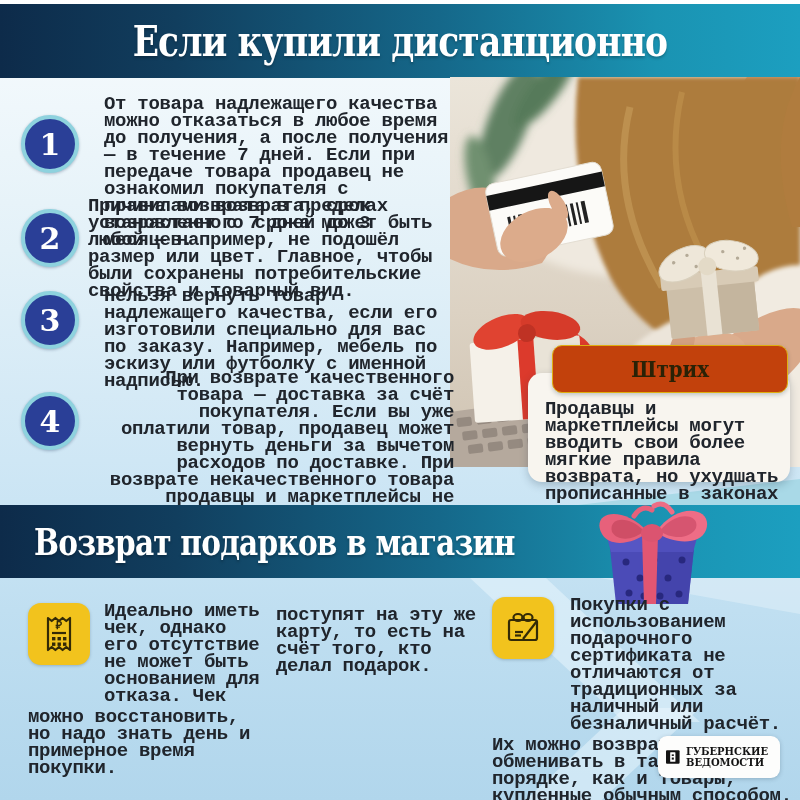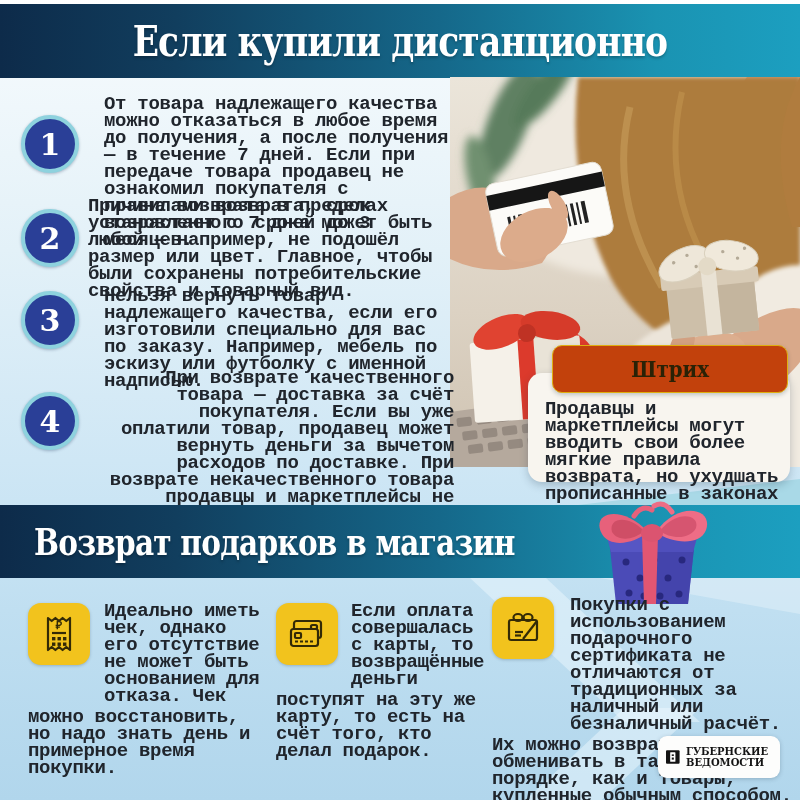--- a/index.html
+++ b/index.html
@@ -283,32 +283,20 @@
             <rect x="18.5" y="28.5" width="3.4" height="3.4"></rect>
         </g>
       </svg>
     </div>
     <div class="tip-beside" style="width:164px;margin-left:14px;">Идеально иметь чек, однако его отсутствие не может быть основанием для отказа. Чек</div>
   </div>
   <div class="tip-below">можно восстановить, но надо знать день и примерное время покупки.</div>
 </div>
 
 <div class="abs tip" style="left:276px;top:603px;width:202px;">
-  <div class="tip-row">
-    <div class="tip-icon">
-      <svg width="40" height="40" viewBox="0 0 40 40" fill="none" stroke="#332a06" stroke-width="2.2" stroke-linejoin="round">
-        <rect x="7" y="7" width="27" height="17" rx="2.5"></rect>
-        <rect x="24" y="11" width="6" height="4" rx="1.5"></rect>
-        <rect x="4" y="15" width="27" height="17" rx="2.5" fill="#f2c31d"></rect>
-        <rect x="8" y="19" width="6" height="5" rx="1"></rect>
-        <line x1="8" y1="27.5" x2="27" y2="27.5" stroke-dasharray="3 2"></line>
-      </svg>
-    </div>
-    <div class="tip-beside" style="width:128px;margin-left:13px;">Если оплата совершалась с карты, то возвращённые деньги</div>
-  </div>
   <div class="tip-below">поступят на эту же карту, то есть на счёт того, кто делал подарок.</div>
 </div>
 
 <div class="abs tip" style="left:492px;top:597px;width:300px;">
   <div class="tip-row">
     <div class="tip-icon">
       <svg width="40" height="40" viewBox="0 0 40 40" fill="none" stroke="#332a06" stroke-width="2.2" stroke-linejoin="round">
         <rect x="6" y="12" width="28" height="20" rx="2"></rect>
         <line x1="34" y1="13" x2="20" y2="31"></line>
         <ellipse cx="15" cy="9.5" rx="4.5" ry="3.5"></ellipse>

